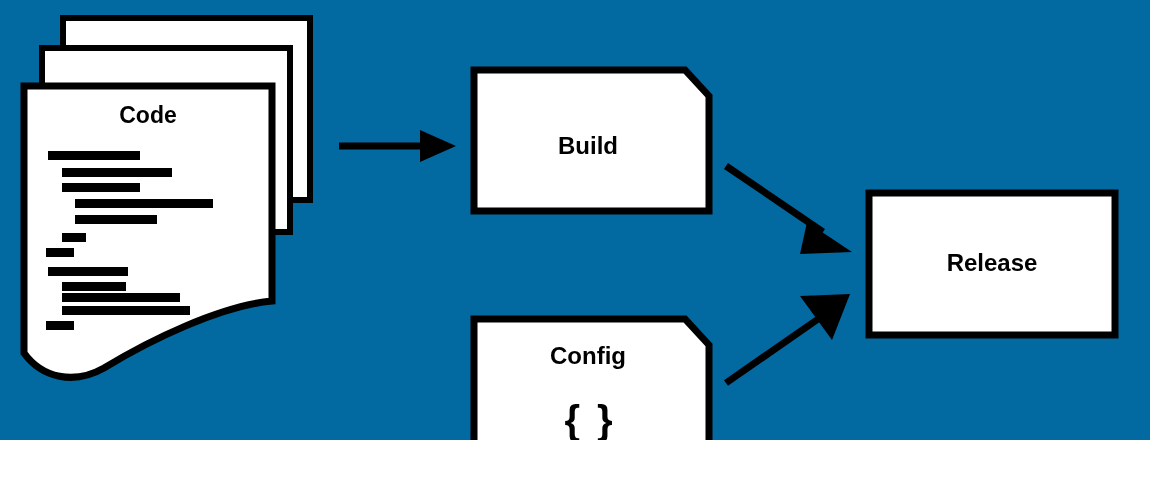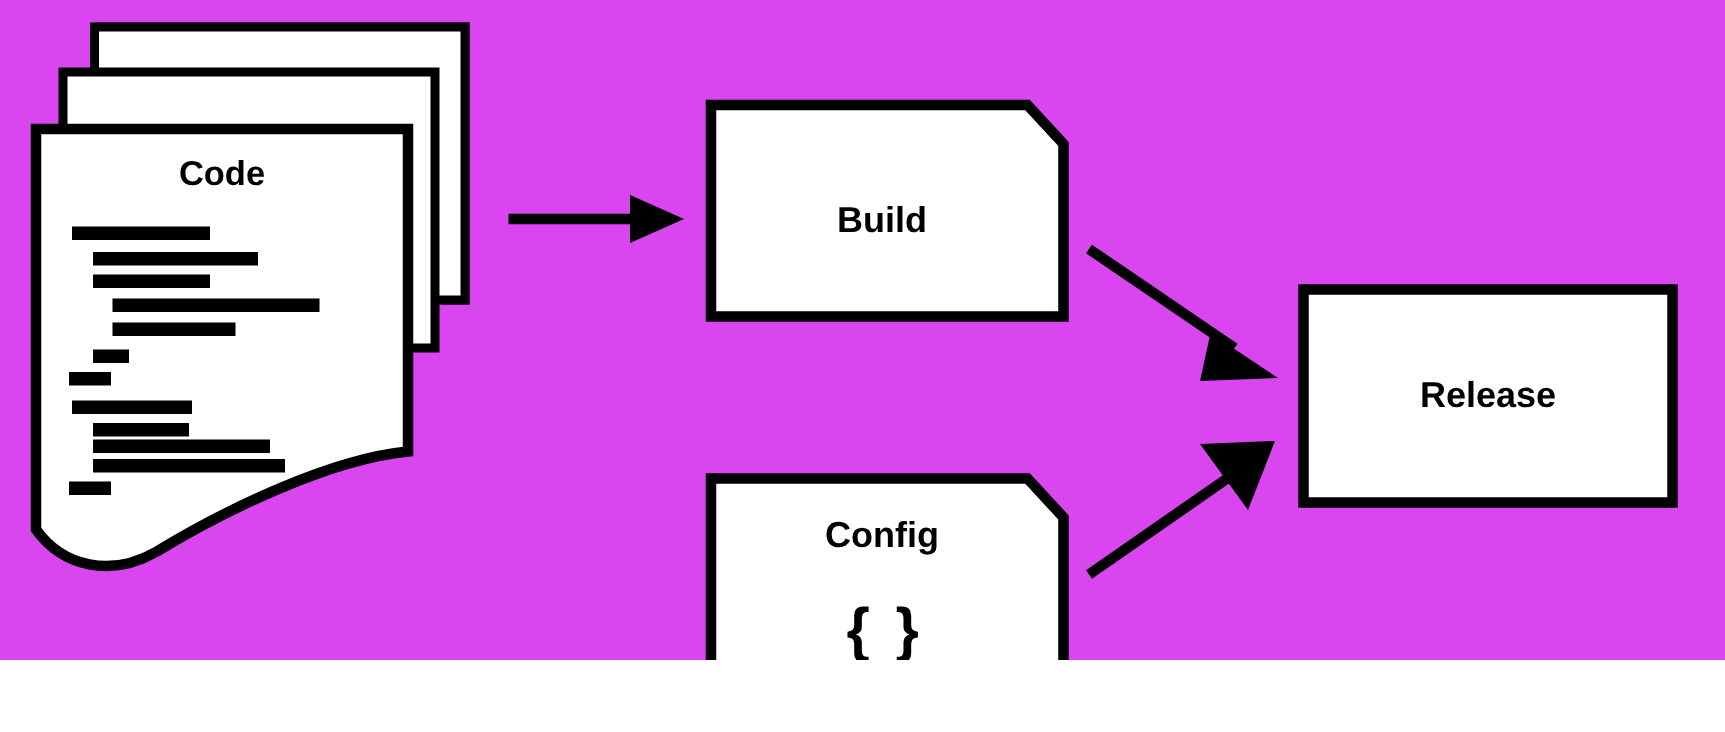--- a/index.html
+++ b/index.html
@@ -8,21 +8,21 @@
     padding: 0;
     background: #ffffff;
   }
   body {
     font-family: "Liberation Sans", sans-serif;
   }
   #diagram-canvas {
     position: relative;
     width: 1150px;
     height: 440px;
-    background: #d946ef;
+    background: #0369a1;
     overflow: hidden;
   }
   #diagram-svg {
     position: absolute;
     left: 0;
     top: 0;
     width: 1150px;
     height: 488px;
     display: block;
   }

